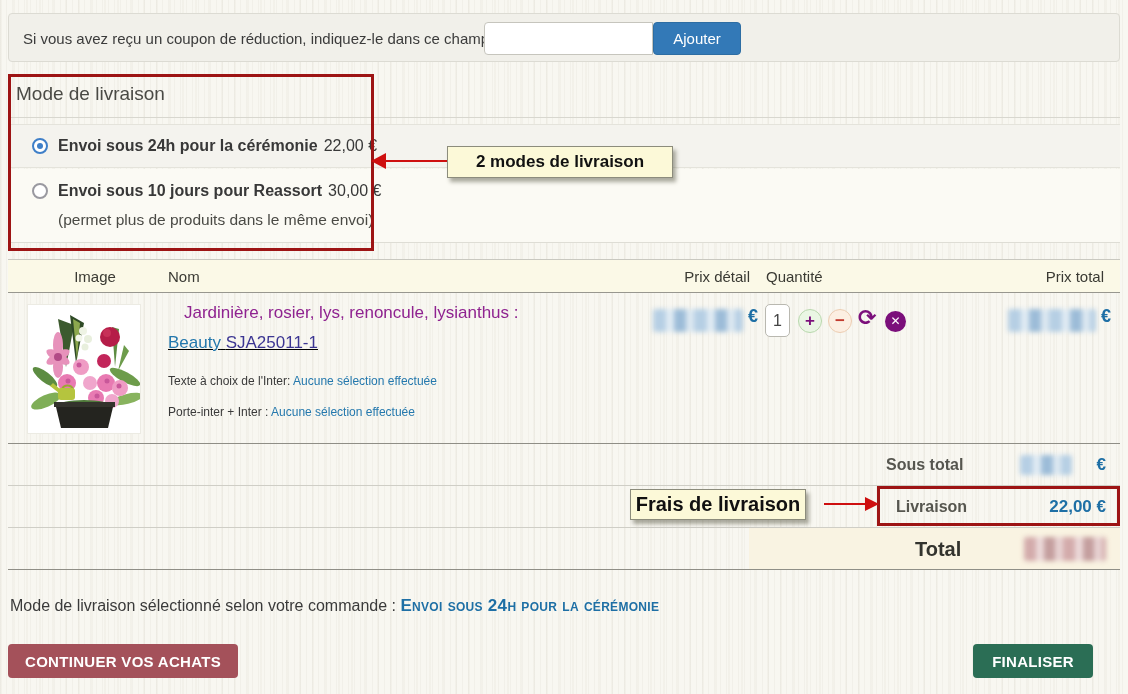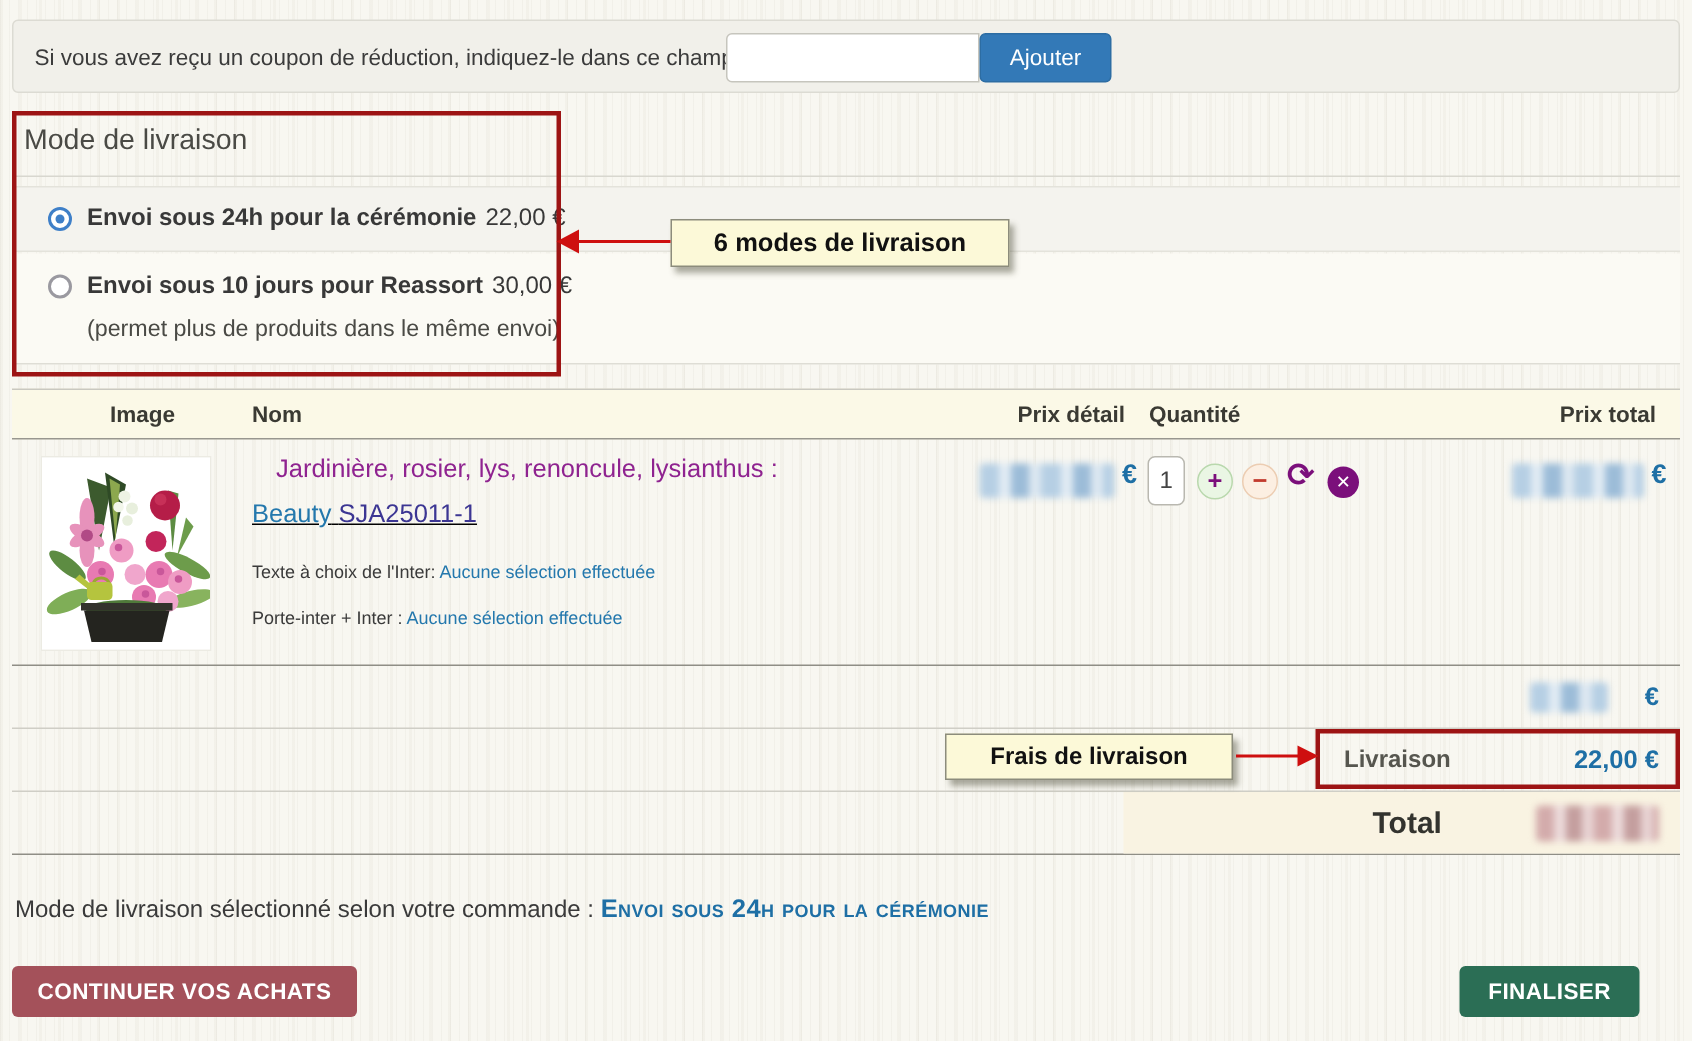--- a/index.html
+++ b/index.html
@@ -36,31 +36,31 @@
   .radio.unchecked { border:2px solid #9a99a0; }
   .ship-opt-label { font-weight:bold; font-size:16px; color:#383838; margin-right:6px; }
   .ship-opt-price { font-size:16px; color:#383838; }
   
   .red-outline { position:absolute; border:3px solid #9d1414; pointer-events:none; z-index:6; }
   .red-box-shipping { left:8px; top:74px; width:366px; height:177px; }
   .red-box-livraison { left:877px; top:486px; width:243px; height:40px; }
   .callout { position:absolute; z-index:7; background:#fcf9d8; border:1px solid #8c8c7c;
     box-shadow:3px 4px 4px rgba(70,70,50,0.45); text-align:center; font-weight:bold; color:#111; }
   .callout-1 { left:447px; top:146px; width:226px; height:32px; line-height:30px; font-size:17px; }
-  .callout-2 { left:630px; top:489px; width:192px; height:31px; line-height:29px; font-size:16px; }
+  .callout-2 { left:630px; top:489px; width:176px; height:31px; line-height:29px; font-size:20px; }
   .arrow-line { position:absolute; height:2px; background:#ce0f0f; z-index:7; }
   .arrow-line-1 { left:385px; top:160px; width:62px; }
   .arrow-line-2 { left:824px; top:503px; width:44px; }
   .arrow-head { position:absolute; width:0; height:0; z-index:7; }
   .arrow-head-1 { left:371px; top:153px; border-top:8px solid transparent; border-bottom:8px solid transparent; border-right:15px solid #ce0f0f; }
   .arrow-head-2 { left:865px; top:497px; border-top:7px solid transparent; border-bottom:7px solid transparent; border-left:14px solid #ce0f0f; }
   
   .cart-header { position:absolute; left:8px; top:259px; width:1112px; height:34px;
     background:#fbf9e7; border-top:1px solid #c9c8c0; border-bottom:1px solid #98978f; }
-  .cart-header span { position:absolute; top:0; line-height:33px; font-weight:bold; font-size:15px; color:#3a3a33; }
+  .cart-header span { position:absolute; top:0; line-height:33px; font-weight:normal; font-size:15px; color:#3a3a33; }
   .h-image { left:52px; width:70px; text-align:center; }
   .h-nom { left:160px; }
   .h-prix-detail { left:600px; width:142px; text-align:right; }
   .h-quantite { left:758px; }
   .h-prix-total { right:16px; width:150px; text-align:right; }
   .cart-row { position:absolute; left:8px; top:293px; width:1112px; height:151px; border-bottom:1px solid #8f8e86; }
   .product-photo { position:absolute; left:19px; top:11px; width:114px; height:130px; background:#fff; border:1px solid #ecebe3; }
   .p-line { position:absolute; left:160px; font-size:17px; }
   .p-name1 { top:10px; color:#8f2390;margin-left:16px; }
   .p-name2 { top:40px;text-decoration:underline; }
@@ -128,21 +128,21 @@
       <div class="ship-row2-line1">
         <span class="radio unchecked"></span>
         <span class="ship-opt-label">Envoi sous 10 jours pour Reassort</span>
         <span class="ship-opt-price">30,00 €</span>
       </div>
       <div class="ship-note">(permet plus de produits dans le même envoi)</div>
     </div>
   </div>
 
   <div class="red-outline red-box-shipping"></div>
-  <div class="callout callout-1">6 modes de livraison</div>
+  <div class="callout callout-1">2 modes de livraison</div>
   <div class="arrow-line arrow-line-1"></div>
   <div class="arrow-head arrow-head-1"></div>
 
   <div class="cart-header">
     <span class="h-image">Image</span>
     <span class="h-nom">Nom</span>
     <span class="h-prix-detail">Prix détail</span>
     <span class="h-quantite">Quantité</span>
     <span class="h-prix-total">Prix total</span>
   </div>
@@ -213,20 +213,21 @@
     <span class="circle-btn plus-btn">+</span>
     <span class="circle-btn minus-btn">−</span>
     <span class="refresh-btn">⟳</span>
     <span class="delete-btn">✕</span>
     <div class="blur-patch blur-total-item"></div>
     <span class="euro euro-total-item">€</span>
   </div>
 
   <div class="totals">
     <div class="t-row">
+      <span class="t-label t-sub-label">Sous total</span>
       <div class="blur-patch blur-sub"></div>
       <span class="t-value">€</span>
     </div>
     <div class="t-row">
       <span class="t-label t-liv-label">Livraison</span>
       <span class="t-value">22,00 €</span>
     </div>
     <div class="t-row last">
       <div class="total-bg"></div>
       <span class="t-total-label">Total</span>

